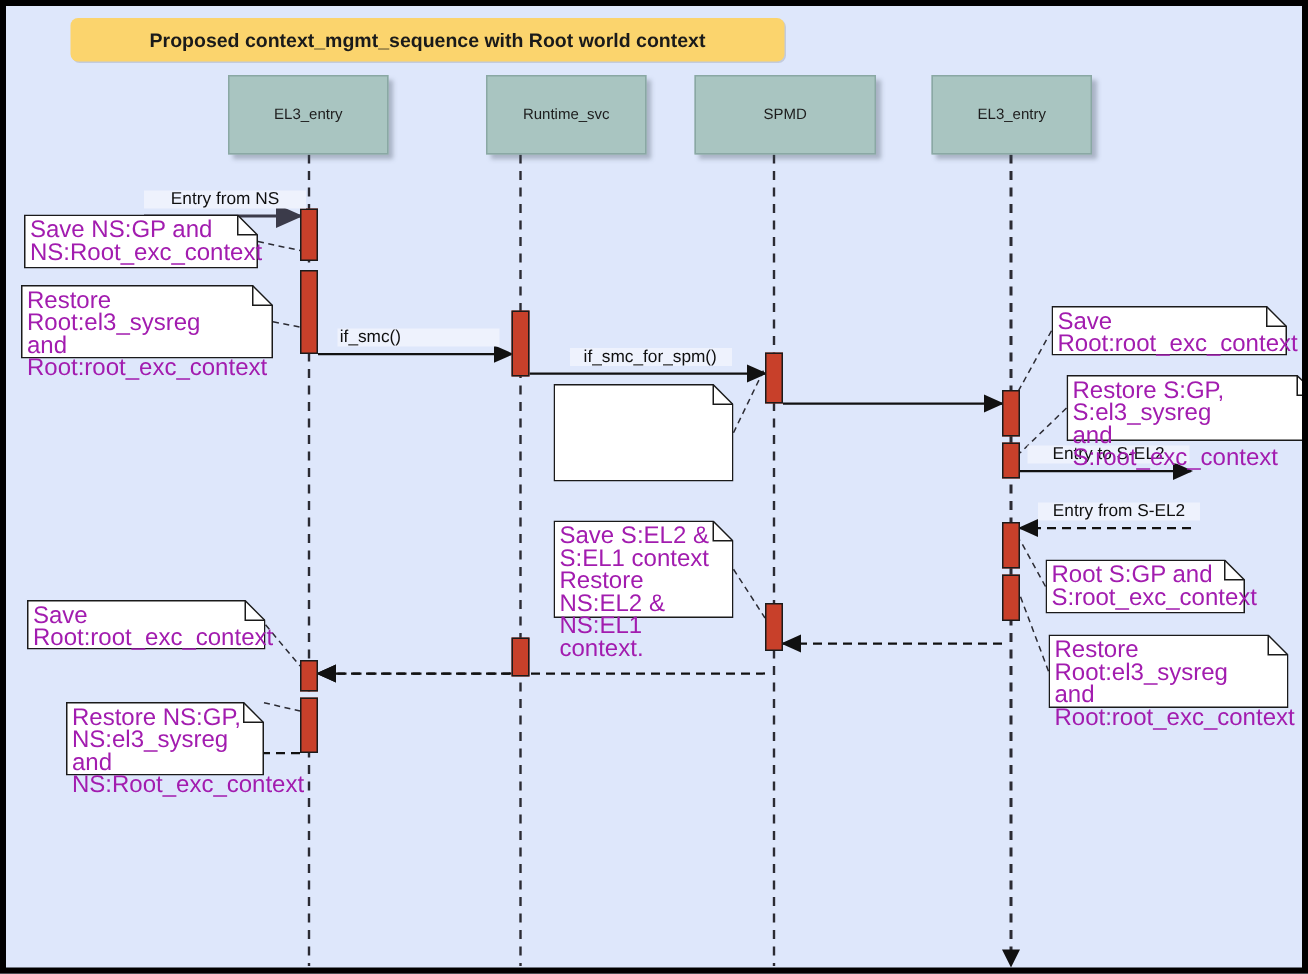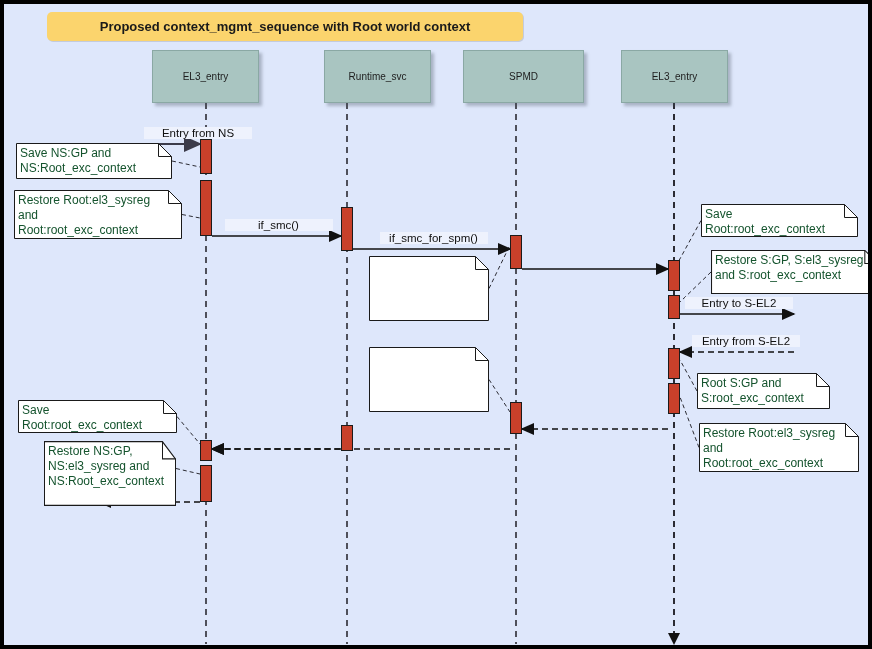--- a/index.html
+++ b/index.html
@@ -36,21 +36,21 @@
   
   .activation{
     position:absolute;width:12px;
     background:#c8402a;border:1px solid #1b1b1b;
     box-sizing:border-box;
   }
 
   
   .note{
     position:absolute;background:#ffffff;
-    font-size:12px;color:#14532d;line-height:15px;
+    font-size:16px;color:#a21caf;line-height:15px;
     box-sizing:border-box;padding:3px 5px 3px 4px;
     white-space:pre-line;
   }
   .note .note-body{position:relative;z-index:2;}
   .note svg.note-frame{position:absolute;left:0;top:0;width:100%;height:100%;z-index:1;}
 
   
   .msg-label{
     position:absolute;font-size:11.5px;color:#101010;
     background:#eef2fd;padding:0 2px;white-space:nowrap;
@@ -172,34 +172,37 @@
 S:root_exc_context</div></div>
       <div class="note" style="left: 695px; top: 419px; width: 160px; height: 49px; background: transparent;"><svg viewBox="0 0 160 49" preserveAspectRatio="none" class="note-frame">
           <path d="M0.5,0.5 L146.5,0.5 L159.5,13.5 L159.5,48.5 L0.5,48.5 z" fill="#ffffff" stroke="#1a1a1a" stroke-width="1"></path>
           <path d="M146.5,0.5 L146.5,13.5 L159.5,13.5" fill="none" stroke="#1a1a1a" stroke-width="1"></path>
         </svg><div class="note-body">Restore Root:el3_sysreg
 and
 Root:root_exc_context</div></div>
       <div class="note" style="left: 365px; top: 343px; width: 120px; height: 65px; background: transparent;"><svg viewBox="0 0 120 65" preserveAspectRatio="none" class="note-frame">
           <path d="M0.5,0.5 L106.5,0.5 L119.5,13.5 L119.5,64.5 L0.5,64.5 z" fill="#ffffff" stroke="#1a1a1a" stroke-width="1"></path>
           <path d="M106.5,0.5 L106.5,13.5 L119.5,13.5" fill="none" stroke="#1a1a1a" stroke-width="1"></path>
-        </svg></div>
+        </svg><div class="note-body">Save S:EL2 &amp;
+S:EL1 context
+Restore NS:EL2 &amp;
+NS:EL1 context.</div></div>
       <div class="note" style="left: 14px; top: 396px; width: 159px; height: 33px; background: transparent;"><svg viewBox="0 0 159 33" preserveAspectRatio="none" class="note-frame">
           <path d="M0.5,0.5 L145.5,0.5 L158.5,13.5 L158.5,32.5 L0.5,32.5 z" fill="#ffffff" stroke="#1a1a1a" stroke-width="1"></path>
           <path d="M145.5,0.5 L145.5,13.5 L158.5,13.5" fill="none" stroke="#1a1a1a" stroke-width="1"></path>
         </svg><div class="note-body">Save Root:root_exc_context</div></div>
-      <div class="note" style="left: 40px; top: 437px; width: 132px; height: 65px; background: transparent;"><svg viewBox="0 0 132 49" preserveAspectRatio="none" class="note-frame">
+      <div class="note" style="left: 40px; top: 464px; width: 132px; height: 49px; background: transparent;"><svg viewBox="0 0 132 49" preserveAspectRatio="none" class="note-frame">
           <path d="M0.5,0.5 L118.5,0.5 L131.5,13.5 L131.5,48.5 L0.5,48.5 z" fill="#ffffff" stroke="#1a1a1a" stroke-width="1"></path>
           <path d="M118.5,0.5 L118.5,13.5 L131.5,13.5" fill="none" stroke="#1a1a1a" stroke-width="1"></path>
         </svg><div class="note-body">Restore NS:GP,
 NS:el3_sysreg and
 NS:Root_exc_context</div></div>
     </div>
 
   <div id="message-labels">
-      <div class="msg-label" style="left: 92px; top: 123px; width: 104px; text-align: center; margin-left: 48px;">Entry from NS</div>
-      <div class="msg-label" style="left: 220.5px; top: 215px; width: 104px; text-align: center;">if_smc()</div>
+      <div class="msg-label" style="left: 92px; top: 123px; width: 104px; text-align: center;">Entry from NS</div>
+      <div class="msg-label" style="left: 220.5px; top: 215px; width: 104px; ">if_smc()</div>
       <div class="msg-label" style="left: 375.5px; top: 228px; width: 104px; text-align: center;">if_smc_for_spm()</div>
       <div class="msg-label" style="left: 681px; top: 293px; width: 104px; text-align: center;">Entry to S-EL2</div>
       <div class="msg-label" style="left: 688px; top: 331px; width: 104px; text-align: center;">Entry from S-EL2</div>
     </div>
 
 </div>
 
 </body></html>

